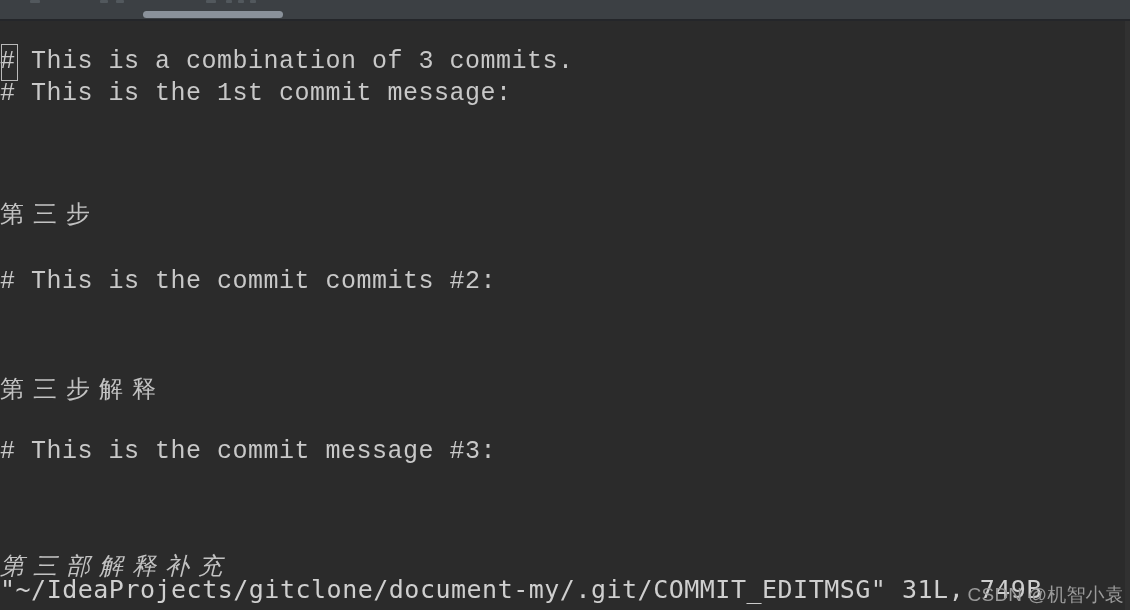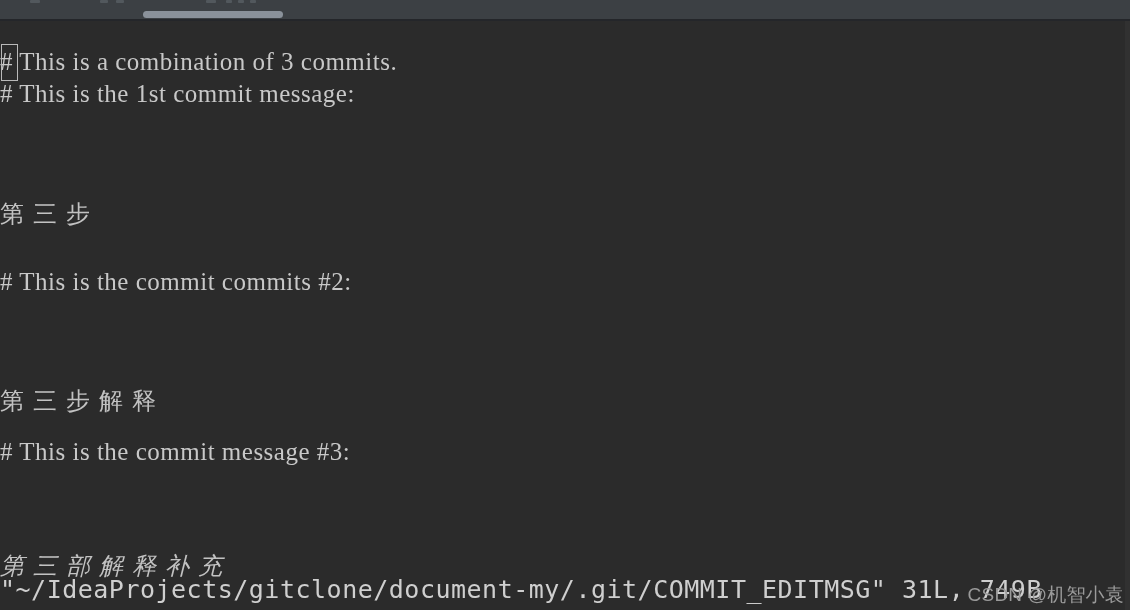--- a/index.html
+++ b/index.html
@@ -72,21 +72,21 @@
     position: absolute;
     left: 0;
     height: 44px;
     line-height: 44px;
     white-space: pre;
     font-size: 25px;
     letter-spacing: 0.5px;
     color: #c8c8c8;
   }
   .term-line.mono {
-    font-family: Liberation Serif, serif;
+    font-family: Liberation Mono, monospace;
   }
   .term-line.cjk {
     font-family: "DejaVu Sans", "Liberation Sans", sans-serif;
     letter-spacing: 9px;
     font-size: 24px;
     color: #c2c2c2;
     margin-top: 20px;
   }
 
   
@@ -147,21 +147,21 @@
 <div id="terminal">
   <div id="editor-lines">
       <div class="term-line mono" style="top: 19px;"># This is a combination of 3 commits.</div>
       <div id="vim-cursor" style="top: 23px;"></div>
       <div class="term-line mono" style="top: 51px;"># This is the 1st commit message:</div>
       <div class="term-line mono" style="top: 107px;"></div>
       <div class="term-line cjk" style="top: 151px;">第三步</div>
       <div class="term-line mono" style="top: 195px;"></div>
       <div class="term-line mono" style="top: 239px;"># This is the commit commits #2:</div>
       <div class="term-line mono" style="top: 283px;"></div>
-      <div class="term-line cjk" style="top: 338px;">第三步解释</div>
+      <div class="term-line cjk" style="top: 326px;">第三步解释</div>
       <div class="term-line mono" style="top: 371px;"></div>
       <div class="term-line mono" style="top: 409px;"># This is the commit message #3:</div>
       <div class="term-line mono" style="top: 459px;"></div>
       <div class="term-line cjk" style="top: 503px; font-style: italic;">第三部解释补充</div>
     </div>
 
   <div id="status-line">"~/IdeaProjects/gitclone/document-my/.git/COMMIT_EDITMSG" 31L, 749B</div>
 </div>
 
 <div id="right-edge"></div>

